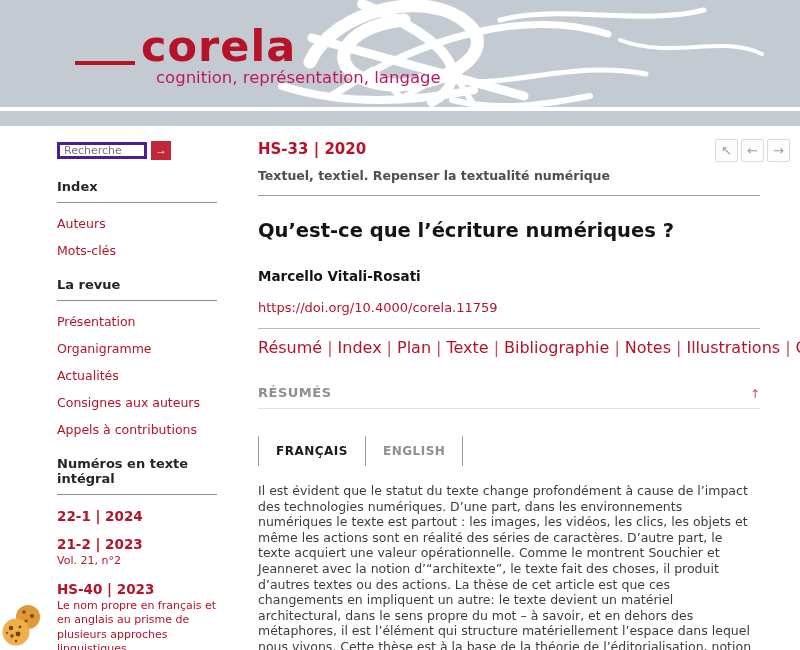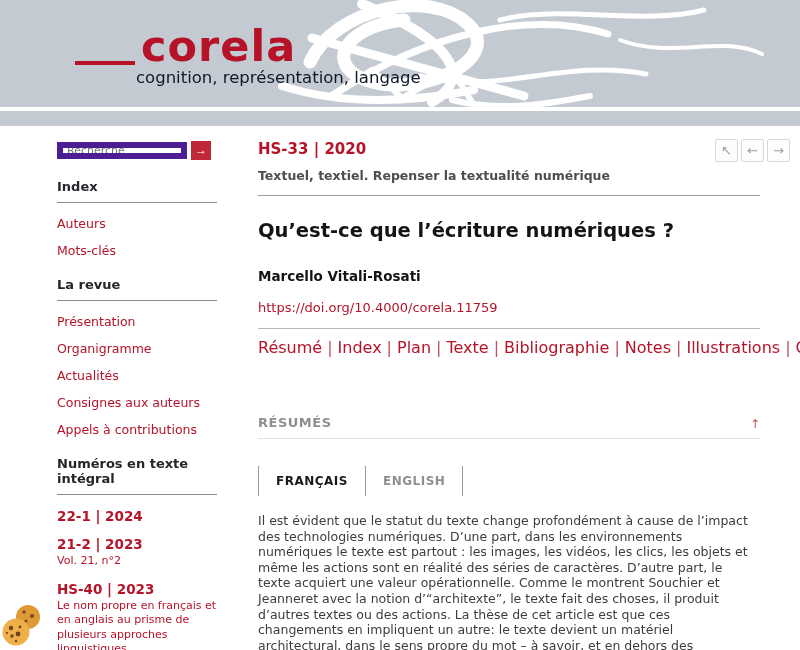--- a/index.html
+++ b/index.html
@@ -9,32 +9,32 @@
   
   .site-header { position:absolute; top:0; left:0; width:800px; height:107px;
                  background:#c3cad1; overflow:hidden; }
   .header-strip { position:absolute; top:111px; left:0; width:800px; height:15px;
                   background:#c3cad1; }
   .scribble { position:absolute; top:0; left:0; }
   .logo-dash { position:absolute; left:75px; top:61px; width:60px; height:4px;
                background:#b61329; }
   .logo-text { position:absolute; left:141px; top:21px; font-size:43px; font-weight:bold;
                color:#b61329; letter-spacing:1px; }
-  .tagline   { position:absolute; left:136px; top:68px; font-size:16.5px; color:#0f172a; }
+  .tagline   { position:absolute; left:156px; top:68px; font-size:16.5px; color:#be185d; }
 
   
   .pager { position:absolute; top:139px; right:10px; display:flex; gap:3px; }
   .pager .pbtn { width:23px; height:23px; background:#fdfdfd; border:1px solid #d9d9d9;
                  border-radius:2px; color:#9b9b9b; font-size:13px; line-height:21px;
                  text-align:center; cursor:pointer; font-family:"DejaVu Sans",sans-serif; }
 
   
   .sidebar { position:absolute; left:57px; top:141px; width:160px; }
   .search-row { display:flex; gap:4px; align-items:center; margin-bottom:17px; }
-  .search-input { width:130px; height:17px; border:6px solid #4c1d95; font-size:11px;
+  .search-input { width:90px; height:17px; border:3px solid #4c1d95; font-size:11px;
                   padding:0 4px; color:#555; font-family:"DejaVu Sans",sans-serif; }
   .search-btn { width:20px; height:19px; background:#c22738; border:none; color:#fff;
                 font-size:12px; line-height:17px; text-align:center; cursor:pointer; }
   .side-title { font-size:13px; font-weight:bold; color:#23262a;
                 border-bottom:1px solid #8c8c8c; padding-bottom:8px;
                 margin:19px 0 13px 0; }
   .side-link { display:block; color:#b61329; font-size:12.5px; text-decoration:none;
                margin-bottom:12px; line-height:15px; }
   .issue-item { margin-bottom:12px; }
   .issue-id  { display:block; color:#b61329; font-weight:bold; font-size:13.5px;
@@ -48,21 +48,21 @@
   .rule-a { border:none; border-top:1px solid #9d9d9d; margin-top:12px; }
   .rule-b { border:none; border-top:1px solid #b9b9b9; margin-top:13px; }
   .article-title { color:#141414; font-weight:bold; font-size:19.5px; margin-top:23px; }
   .author { color:#141414; font-weight:bold; font-size:13.5px; margin-top:26px; }
   .doi { display:block; color:#b61329; font-size:13px; margin-top:16px; text-decoration:none; }
   .docnav { margin-top:9px; font-size:16px; color:#c2505b; }
   .docnav a { color:#b61329; text-decoration:none; }
   .docnav .sep { margin:0 5px; color:#c2505b; }
   .abs-head { margin-top:28px; border-bottom:1px solid #e3e3e3; padding-bottom:8px;
               display:flex; justify-content:space-between; align-items:flex-end; }
-  .abs-title { color:#8f8f8f; font-weight:bold; font-size:13px; letter-spacing:0.5px;margin-top:30px; }
+  .abs-title { color:#8f8f8f; font-weight:bold; font-size:13px; letter-spacing:0.5px; }
   .top-arrow { color:#c2505b; font-size:12px; text-decoration:none; line-height:12px; }
   .tabs { display:flex; margin-top:27px; }
   .tab { padding:8px 17px; font-size:12px; font-weight:bold; letter-spacing:0.5px;
          border-left:1px solid #9a9a9a; cursor:pointer; }
   .tab:last-child { border-right:1px solid #9a9a9a; }
   .tab--active { color:#1a1a1a; }
   .tab--idle   { color:#8f8f8f; }
   .abstract { margin-top:17px; width:500px; font-size:12.5px; line-height:15.6px;
               color:#3d3d3d; }
 

